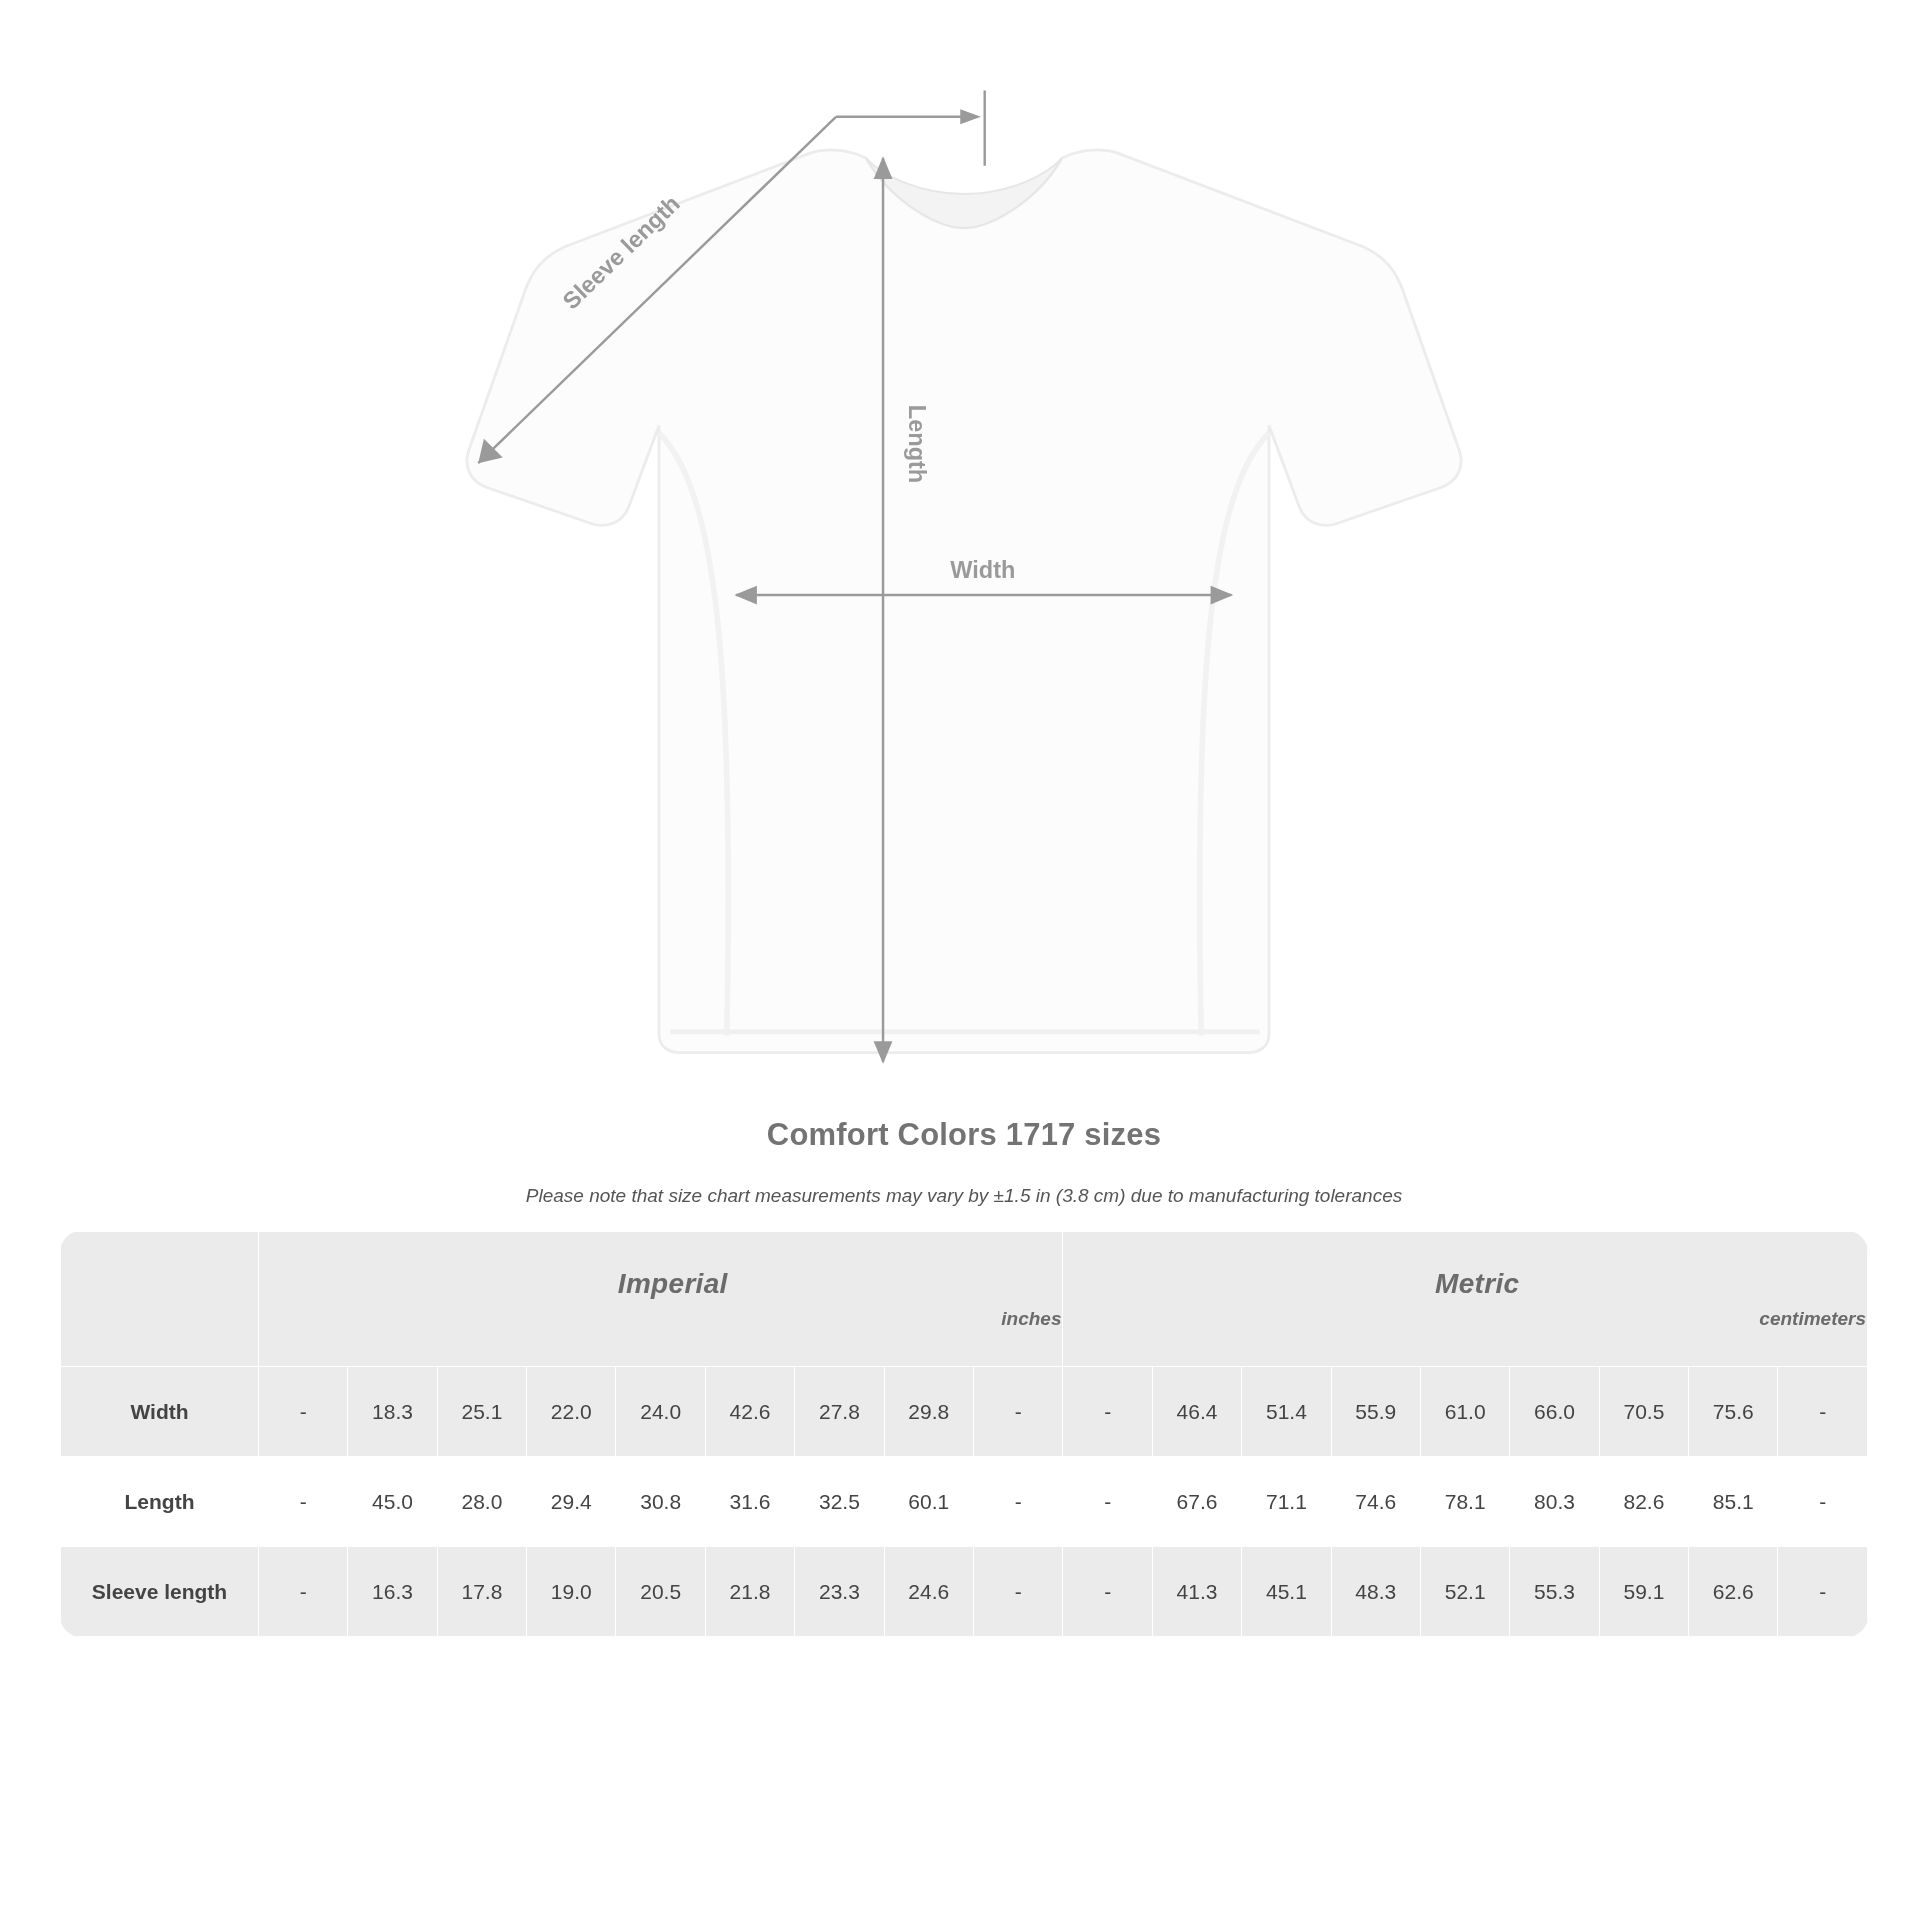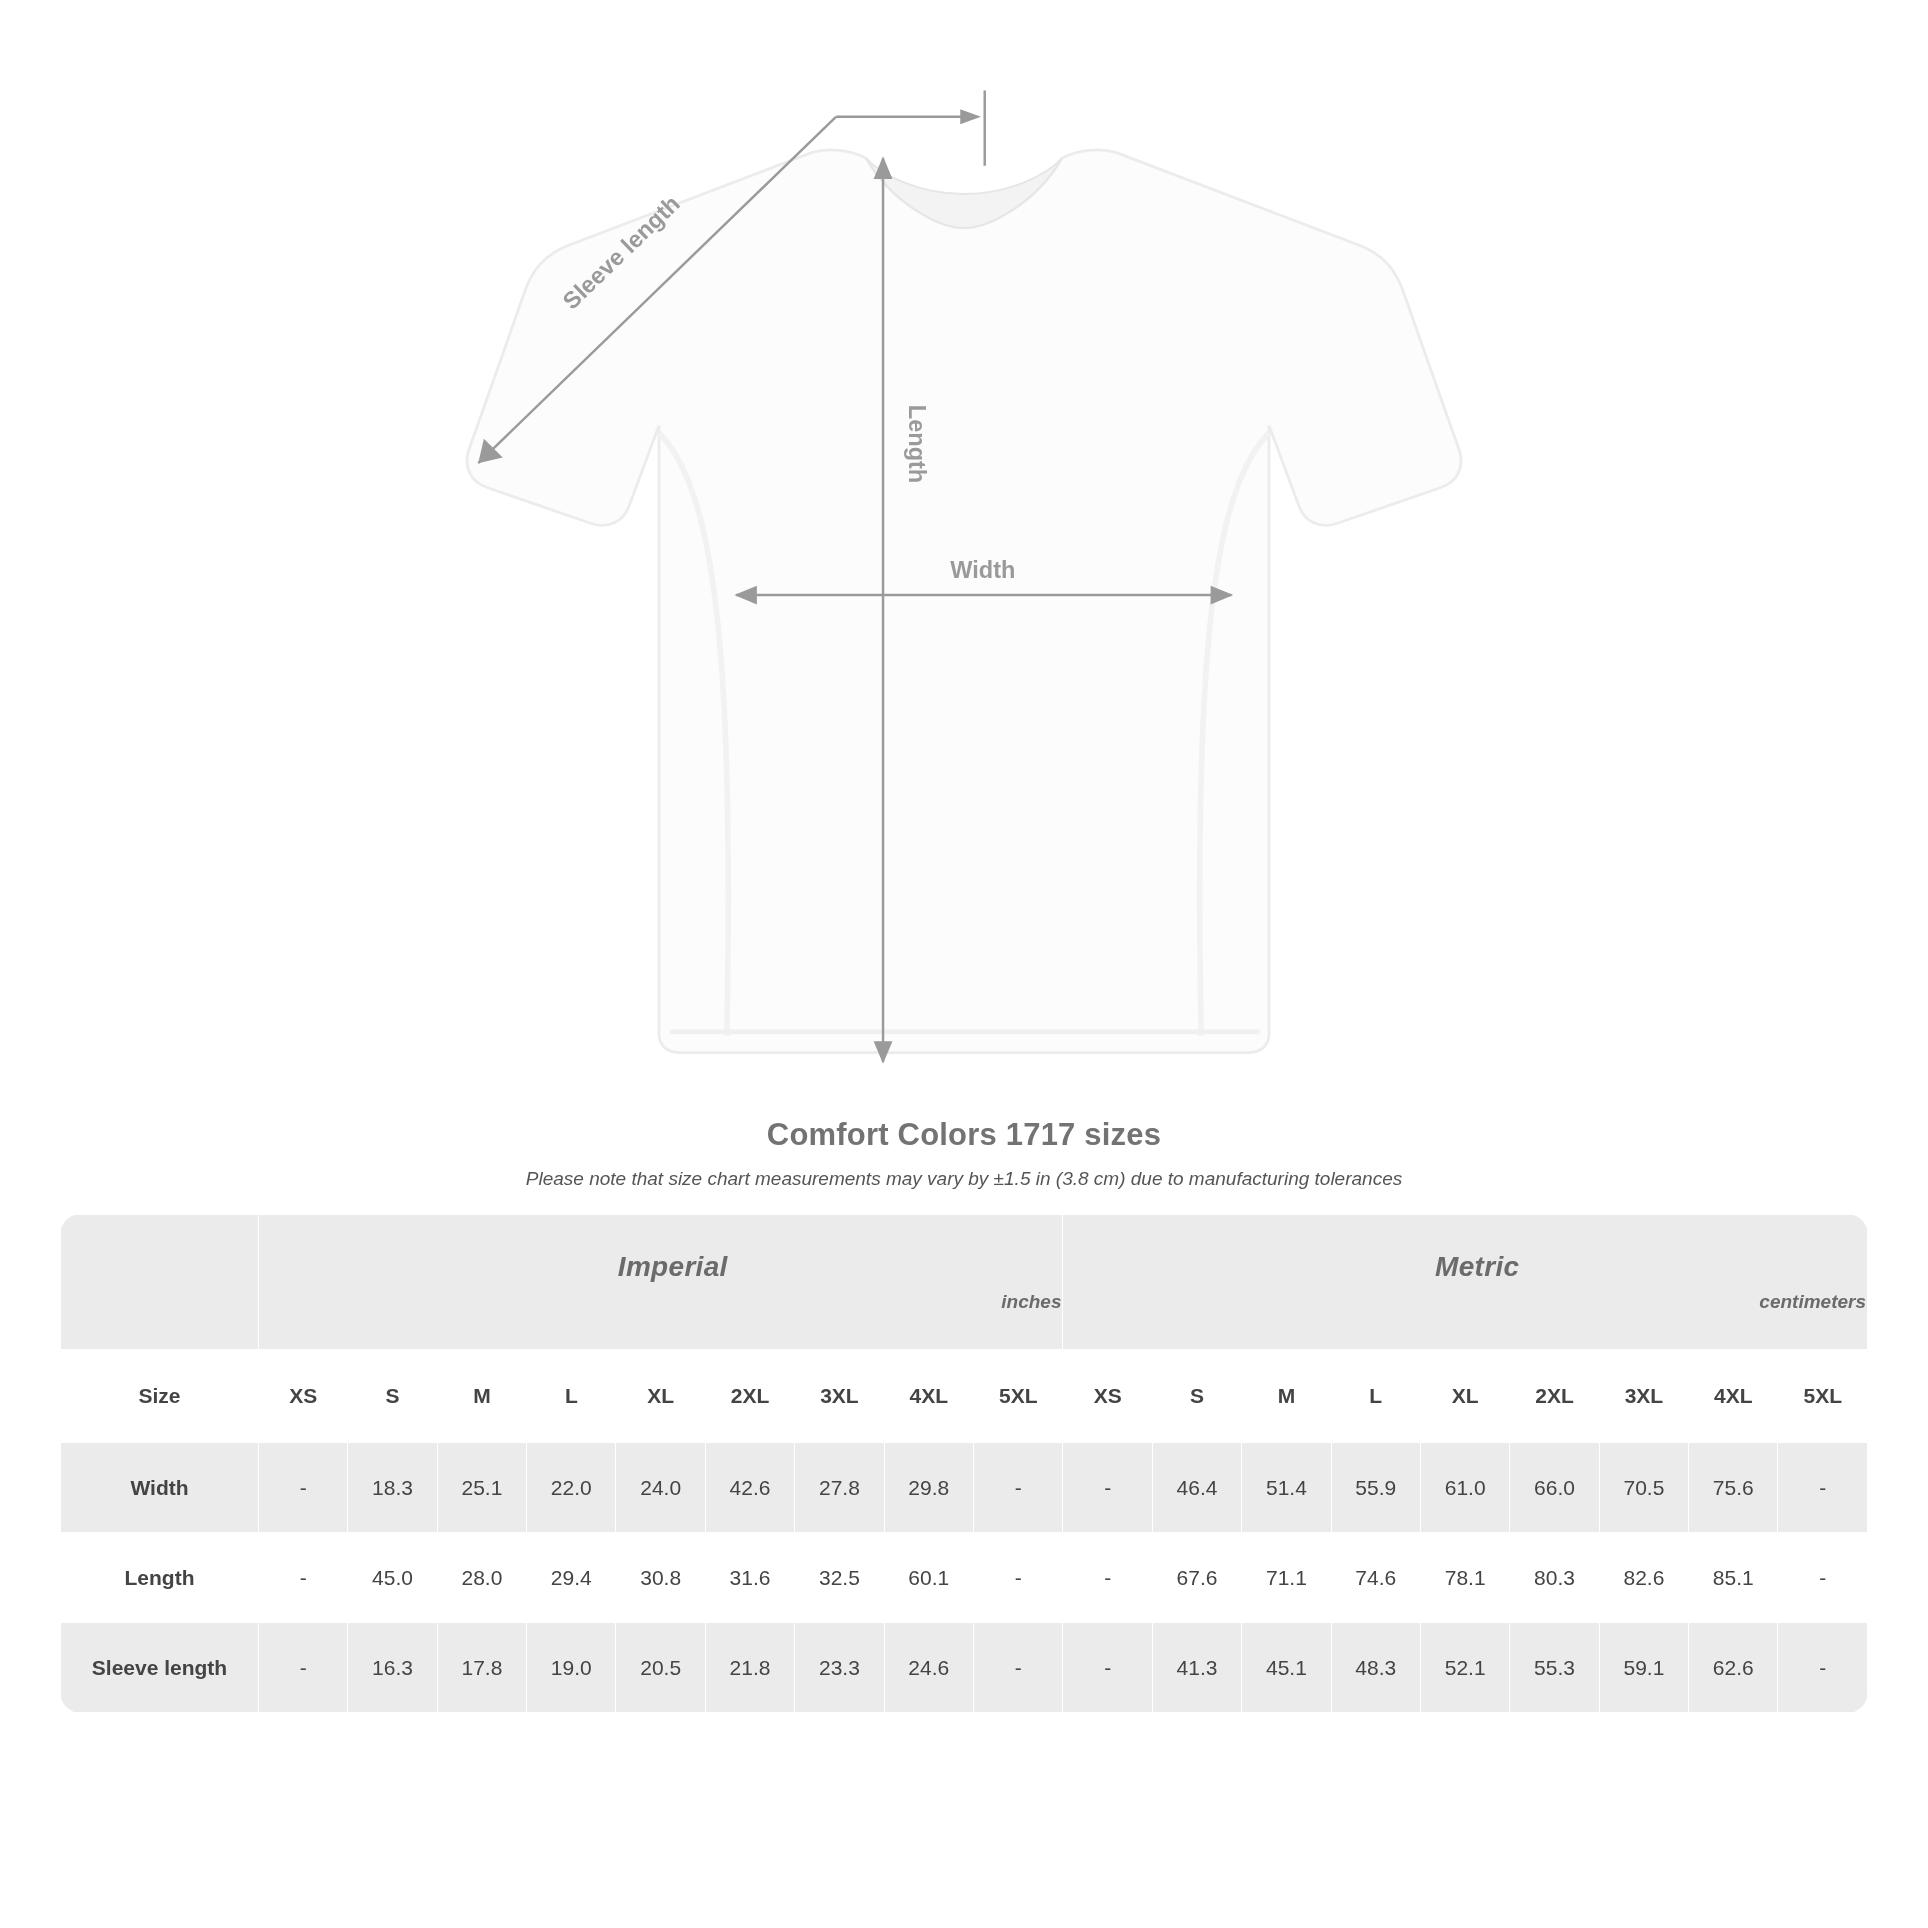--- a/index.html
+++ b/index.html
@@ -41,21 +41,21 @@
   .chart-title {
     font-size: 31px;
     font-weight: bold;
     color: #737373;
     letter-spacing: 0.2px;
   }
   .chart-note {
     font-size: 19px;
     font-style: italic;
     color: #555555;
-    margin-top: 15px;
+    margin-top: 32px;
   }
 
   
   .table-wrap {
     margin: 24.5px 60px 0 60px;
     border-radius: 21px;
     overflow: hidden;
   }
   table.size-table {
     width: 100%;
@@ -222,41 +222,20 @@
           <th></th>
           <th colspan="9">
             <div class="unit-name">Imperial</div>
             <div class="unit-sub">inches</div>
           </th>
           <th colspan="9">
             <div class="unit-name">Metric</div>
             <div class="unit-sub">centimeters</div>
           </th>
         </tr>
-        <tr class="size-header-row">
-          <th>Size</th>
-          <th>XS</th>
-          <th>S</th>
-          <th>M</th>
-          <th>L</th>
-          <th>XL</th>
-          <th>2XL</th>
-          <th>3XL</th>
-          <th>4XL</th>
-          <th>5XL</th>
-          <th>XS</th>
-          <th>S</th>
-          <th>M</th>
-          <th>L</th>
-          <th>XL</th>
-          <th>2XL</th>
-          <th>3XL</th>
-          <th>4XL</th>
-          <th>5XL</th>
-        </tr>
       </thead>
       <tbody>
         <tr class="row-shaded">
           <td class="row-label">Width</td>
           <td>-</td>
           <td>18.3</td>
           <td>25.1</td>
           <td>22.0</td>
           <td>24.0</td>
           <td>42.6</td>

